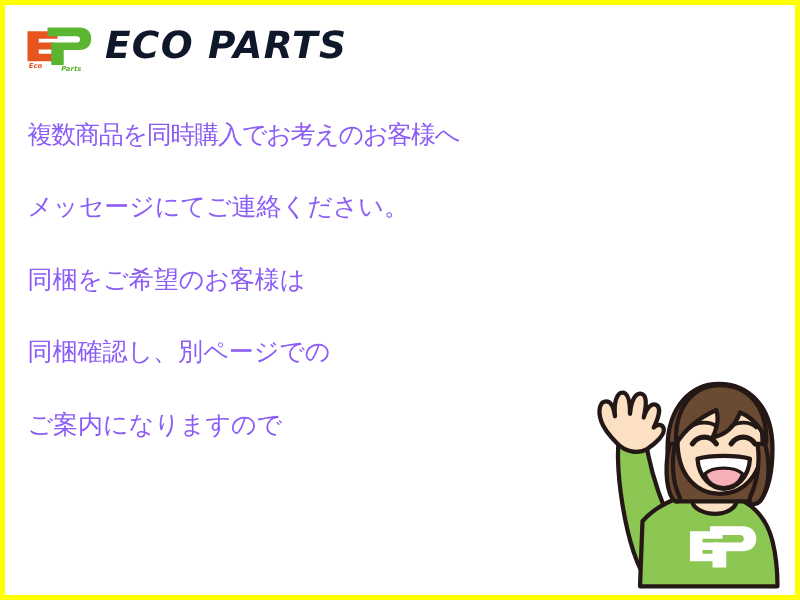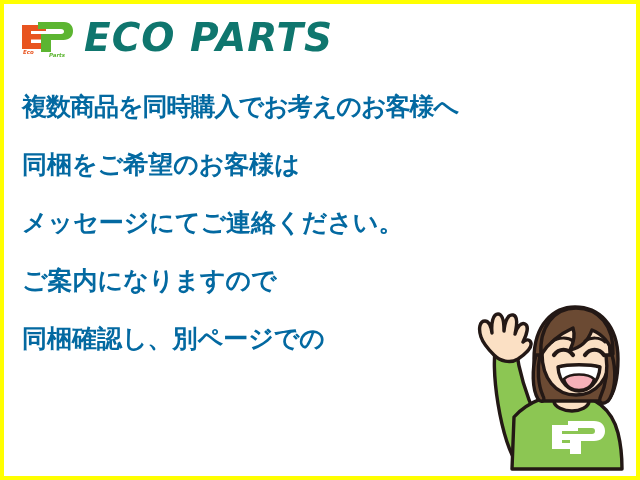--- a/index.html
+++ b/index.html
@@ -30,41 +30,41 @@
     display: flex;
     align-items: center;
     gap: 10px;
   }
   #logo-mark {
     width: 56px;
     height: 40px;
     display: block;
   }
   #brand-text {
-    font-size: 39px;
+    font-size: 30px;
     font-weight: 700;
     font-style: italic;
     letter-spacing: 1px;
-    color: #0f766e;
+    color: #0f172a;
     font-family: "DejaVu Sans", "Liberation Sans", sans-serif;
     white-space: nowrap;
     line-height: 1;
   }
 
   
   #message {
     position: absolute;
     left: 18px;
     top: 74px;
     width: 600px;
   }
   .msg-line {
-    color: #0369a1;
-    font-size: 25px;
-    font-weight: 700;
+    color: #8b5cf6;
+    font-size: 20px;
+    font-weight: 400;
     line-height: 58px;
     height: 58px;
     white-space: nowrap;
     letter-spacing: 0px;
     font-family: "DejaVu Sans", "Liberation Sans", sans-serif;
   }
   .msg-line.tight {
     letter-spacing: -1px;
   }
 
@@ -95,24 +95,24 @@
         <text x="10" y="74" font-family="DejaVu Sans, sans-serif" font-size="11" font-weight="700" font-style="italic" fill="#e8541f">Eco</text>
         <text x="62" y="79" font-family="DejaVu Sans, sans-serif" font-size="11" font-weight="700" font-style="italic" fill="#5cb531">Parts</text>
       </svg>
     </span>
 
     <span id="brand-text">ECO PARTS</span>
   </div>
 
   <div id="message">
     <div class="msg-line tight">複数商品を同時購入でお考えのお客様へ</div>
+    <div class="msg-line">メッセージにてご連絡ください。</div>
     <div class="msg-line">同梱をご希望のお客様は</div>
-    <div class="msg-line">メッセージにてご連絡ください。</div>
+    <div class="msg-line">同梱確認し、別ページでの</div>
     <div class="msg-line">ご案内になりますので</div>
-    <div class="msg-line">同梱確認し、別ページでの</div>
   </div>
 
   <div id="mascot">
     <svg viewBox="0 0 190 175" xmlns="http://www.w3.org/2000/svg" aria-hidden="true">
       <g stroke="#231815" stroke-width="3.4" stroke-linejoin="round" stroke-linecap="round">
 
         <path d="M55 48 C47 62 58 150 78 170 L126 170 C104 150 80 96 74 52 Z" fill="#8cc653"></path>
 
         <path d="M39 40 C36 31 38 24 43 24 C47 24 49 29 50 36
                  C49 26 51 17 56 17 C61 17 62 25 62 34

